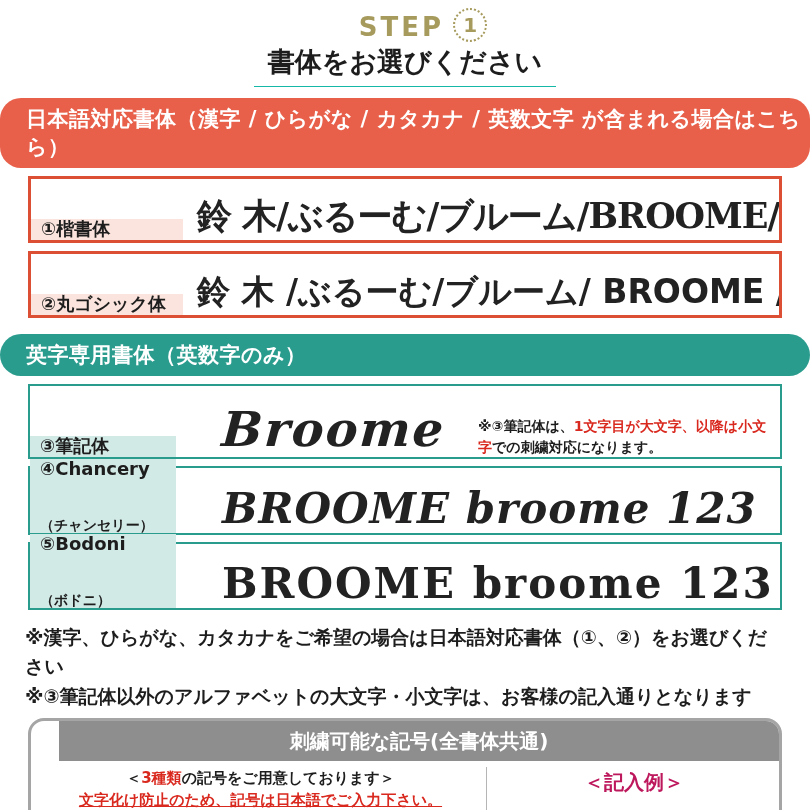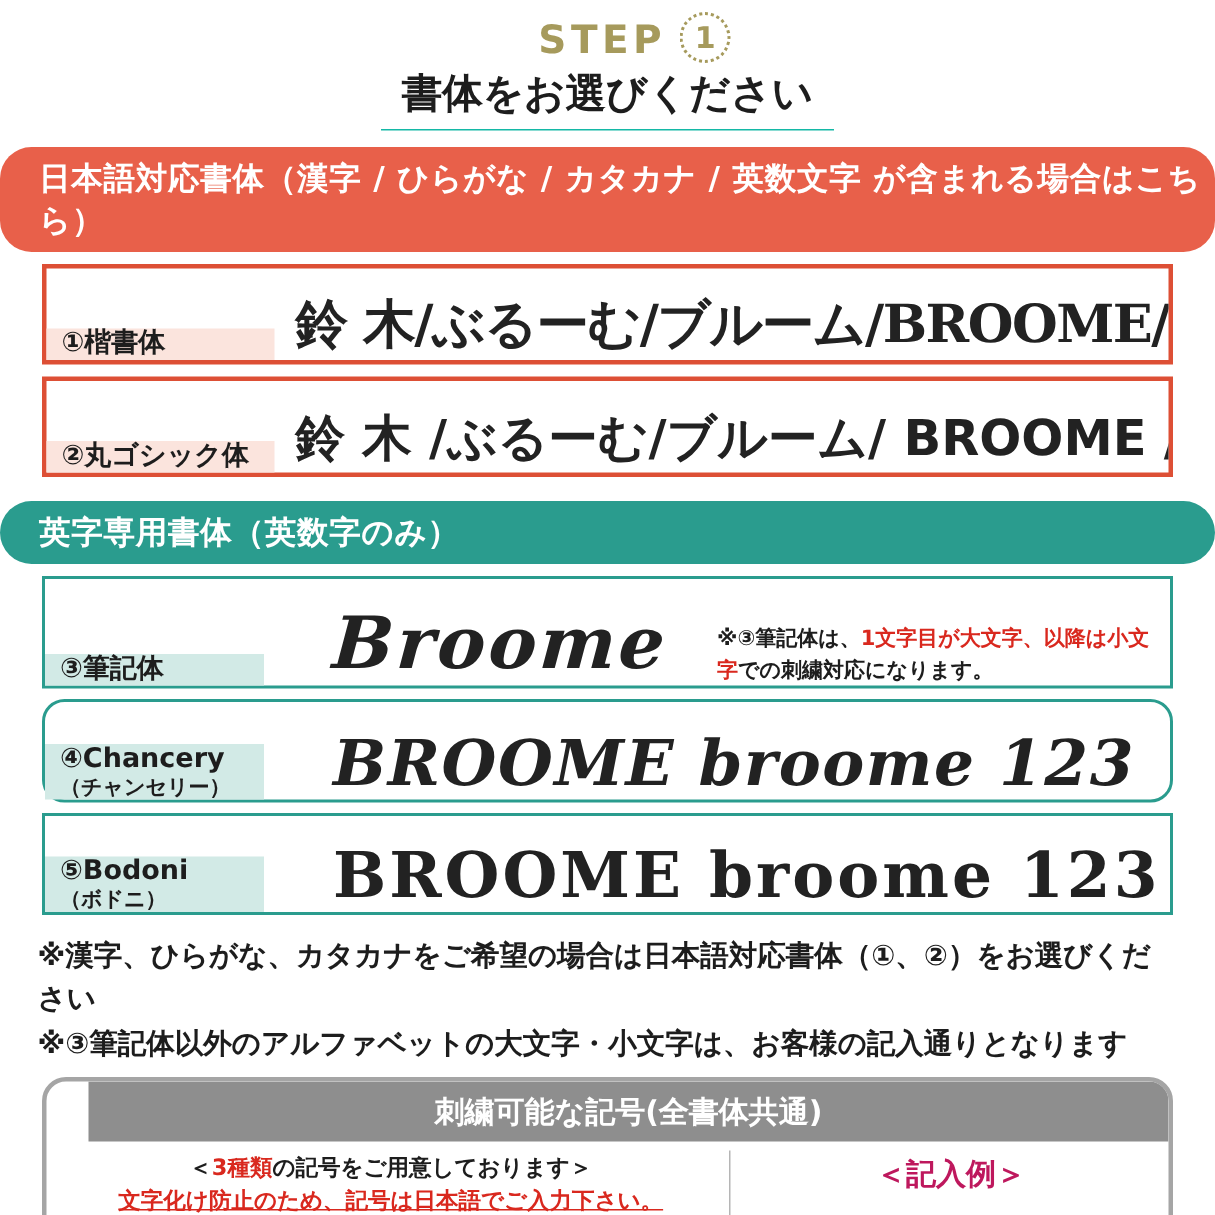--- a/index.html
+++ b/index.html
@@ -38,31 +38,31 @@
     background:#fff;
   }
   .option-row.red-style { border:3px solid #dd4f35; height:67px; }
   .option-row.teal-style { border:2px solid #2a9c8e;gap:32px; }
   .opt-label {
     width:152px; flex:none; display:flex; flex-direction:column; justify-content:center;
     padding-left:10px; font-size:18px; font-weight:600; color:#1d1d1d; line-height:1.15;
   }
   .red-style .opt-label { background:#fbe4dd; }
   .teal-style .opt-label { width:146px; background:#d2eae6; }
-  .opt-sublabel { font-size:14px; font-weight:600; }
+  .opt-sublabel { font-size:14px; font-weight:600;margin-top:37px; }
   .opt-sample { flex:1; display:flex; align-items:center; padding-left:14px; overflow:hidden; white-space:nowrap; }
 
   .sample-kaisho  { font-family:"DejaVu Serif", serif; font-weight:bold; font-size:35px; letter-spacing:-1px; }
   .sample-maru    { font-family:"DejaVu Sans", sans-serif; font-weight:bold; font-size:33px; }
   .sample-script  { font-family:"DejaVu Serif", serif; font-style:italic; font-weight:bold; font-size:48px; letter-spacing:2px; transform:skewX(-4deg); }
   .sample-chancery{ font-family:"DejaVu Serif", serif; font-style:italic; font-weight:600; font-size:42px; letter-spacing:1px; }
   .sample-bodoni  { font-family:"DejaVu Serif", serif; font-weight:600; font-size:42px; letter-spacing:2px; }
 
   .row3 { height:75px; }
-  .row4 { height:69px; margin-top:7px;border-radius:15px; }
+  .row4 { height:69px; margin-top:7px; }
   .row5 { height:68px; margin-top:7px; }
 
   .script-note {
     width:302px; flex:none; display:flex; flex-direction:column; justify-content:center;
     font-size:14px; font-weight:600; line-height:1.45; padding-right:6px; color:#1d1d1d;
   }
   .red-text { color:#d9281e; }
 
   
   .notes { width:760px; margin:13px auto 0; font-size:19px; font-weight:600; line-height:1.55; color:#1d1d1d; }

